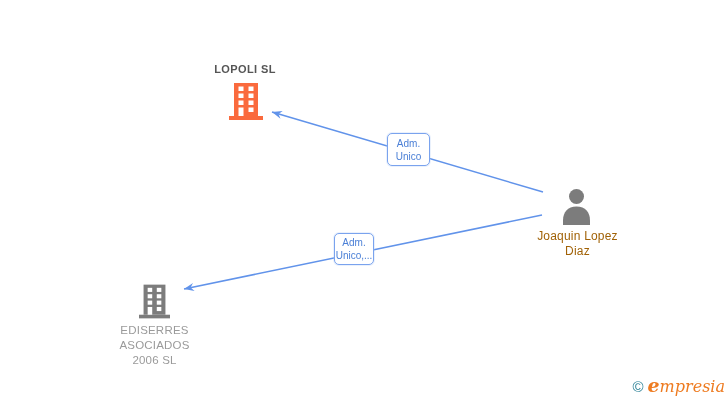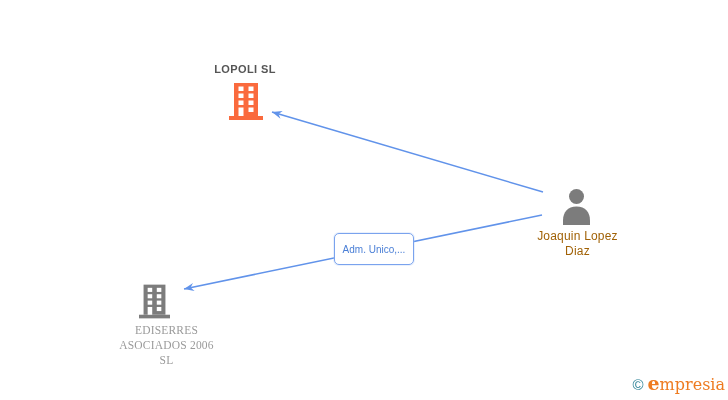--- a/index.html
+++ b/index.html
@@ -21,22 +21,22 @@
     border-radius:5px;color:#4a7fd6;font-size:10px;line-height:13px;
     text-align:center;display:flex;align-items:center;justify-content:center;
     padding:2px 2px;box-shadow:0 0 0 1px rgba(170,200,245,.25);
   }
   .icon-wrap{line-height:0;}
   .watermark{
     position:absolute;right:3px;bottom:4px;display:flex;align-items:center;gap:4px;
   }
   .watermark .copy{color:#2b8196;font-size:15px;line-height:15px;}
   .watermark .brand{
-    font-family:"DejaVu Serif","Liberation Serif",serif;
-    font-size:16px;line-height:23px;color:#ee7b20;
+    font-family:"DejaVu Serif","Liberation Serif",serif;font-style:italic;
+    font-size:16px;line-height:18px;color:#ee7b20;
   }
   .watermark .brand .initial{font-size:19px;font-weight:bold;}
 </style>
 </head>
 <body>
 
 <div class="canvas">
 
   <svg class="edges" viewBox="0 0 728 400">
     <defs>
@@ -61,22 +61,23 @@
         <rect x="9.5" y="10.5" width="5" height="4.5"></rect>
           <rect x="19.5" y="10.5" width="5" height="4.5"></rect>
         <rect x="9.5" y="17.5" width="5" height="4.5"></rect>
           <rect x="19.5" y="17.5" width="5" height="4.5"></rect>
         <rect x="19.5" y="24.5" width="5" height="4.5"></rect>
         <rect x="9.5" y="24.5" width="5" height="8.5"></rect>
       </g>
     </svg>
   </div>
 
+  <div class="abs edge-label" style="left:387px;top:133px;width:43px;height:33px;">Adm. Unico</div>
 
-  <div class="abs edge-label" style="left:334px;top:233px;width:80px;height:32px;">Adm. Unico,...</div>
+  <div class="abs edge-label" style="left:334px;top:233px;width:40px;height:32px;">Adm. Unico,...</div>
 
   <div class="abs icon-wrap" style="left:560px;top:188px;">
     <svg width="33" height="37" viewBox="0 0 33 37">
       <g fill="#7c7c7c">
         <circle cx="16.5" cy="8.5" r="7.5"></circle>
         <path d="M16.5,18.5 C7.5,18.5 3,24.5 3,32.5 L3,37 L30,37 L30,32.5 C30,24.5 25.5,18.5 16.5,18.5 Z"></path>
       </g>
     </svg>
   </div>
   <div class="abs node-label person-label" style="left:530px;top:229px;width:95px;">Joaquin Lopez Diaz</div>
@@ -92,20 +93,20 @@
           <rect x="19.5" y="3.5" width="5" height="4.5"></rect>
         <rect x="9.5" y="10.5" width="5" height="4.5"></rect>
           <rect x="19.5" y="10.5" width="5" height="4.5"></rect>
         <rect x="9.5" y="17.5" width="5" height="4.5"></rect>
           <rect x="19.5" y="17.5" width="5" height="4.5"></rect>
         <rect x="19.5" y="24.5" width="5" height="4.5"></rect>
         <rect x="9.5" y="24.5" width="5" height="8.5"></rect>
       </g>
     </svg>
   </div>
-  <div class="abs node-label" style="left:118px;top:323px;width:97px;font-family:Liberation Serif, serif;">EDISERRES ASOCIADOS 2006 SL</div>
+  <div class="abs node-label" style="left:106px;top:323px;width:97px;">EDISERRES ASOCIADOS 2006 SL</div>
 
   <div class="watermark">
     <span class="copy" style="color: rgb(43, 129, 150);">©</span>
     <span class="brand" style="color: rgb(238, 123, 32);"><span class="initial">e</span><span>mpresia</span></span>
   </div>
 
 </div>
 
 </body></html>

